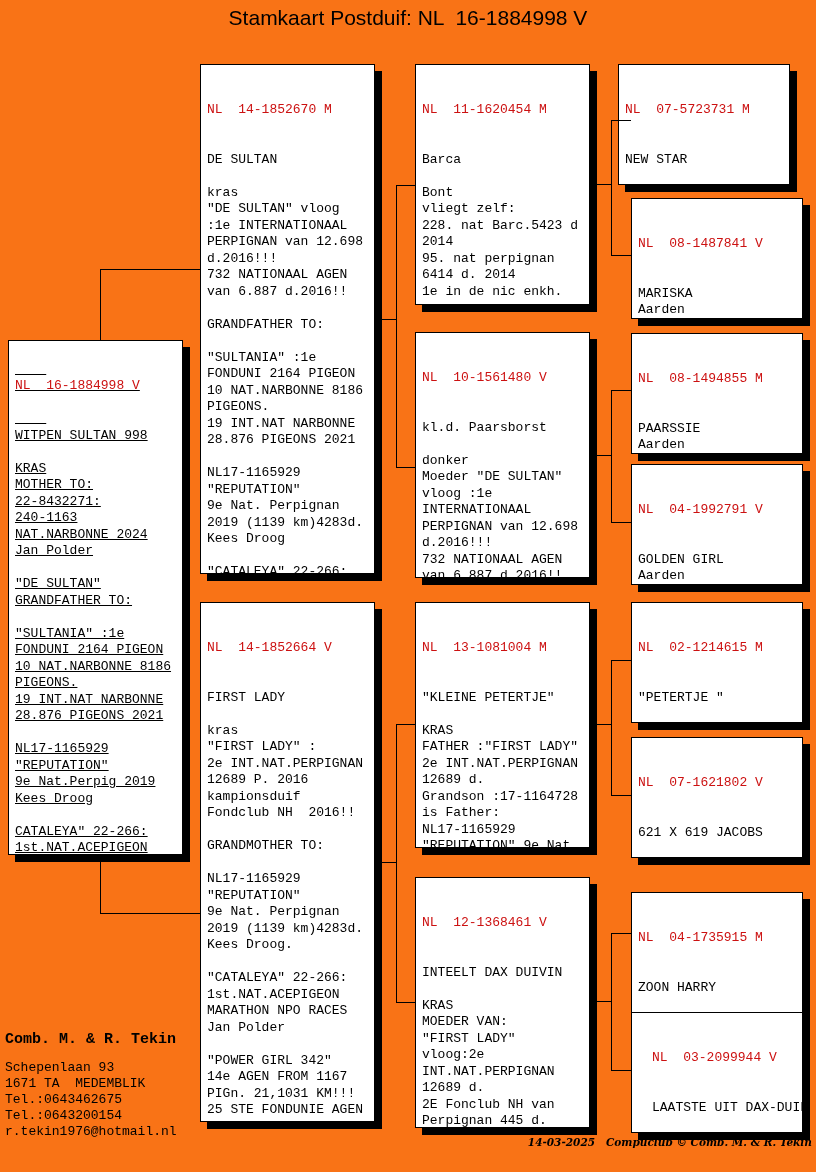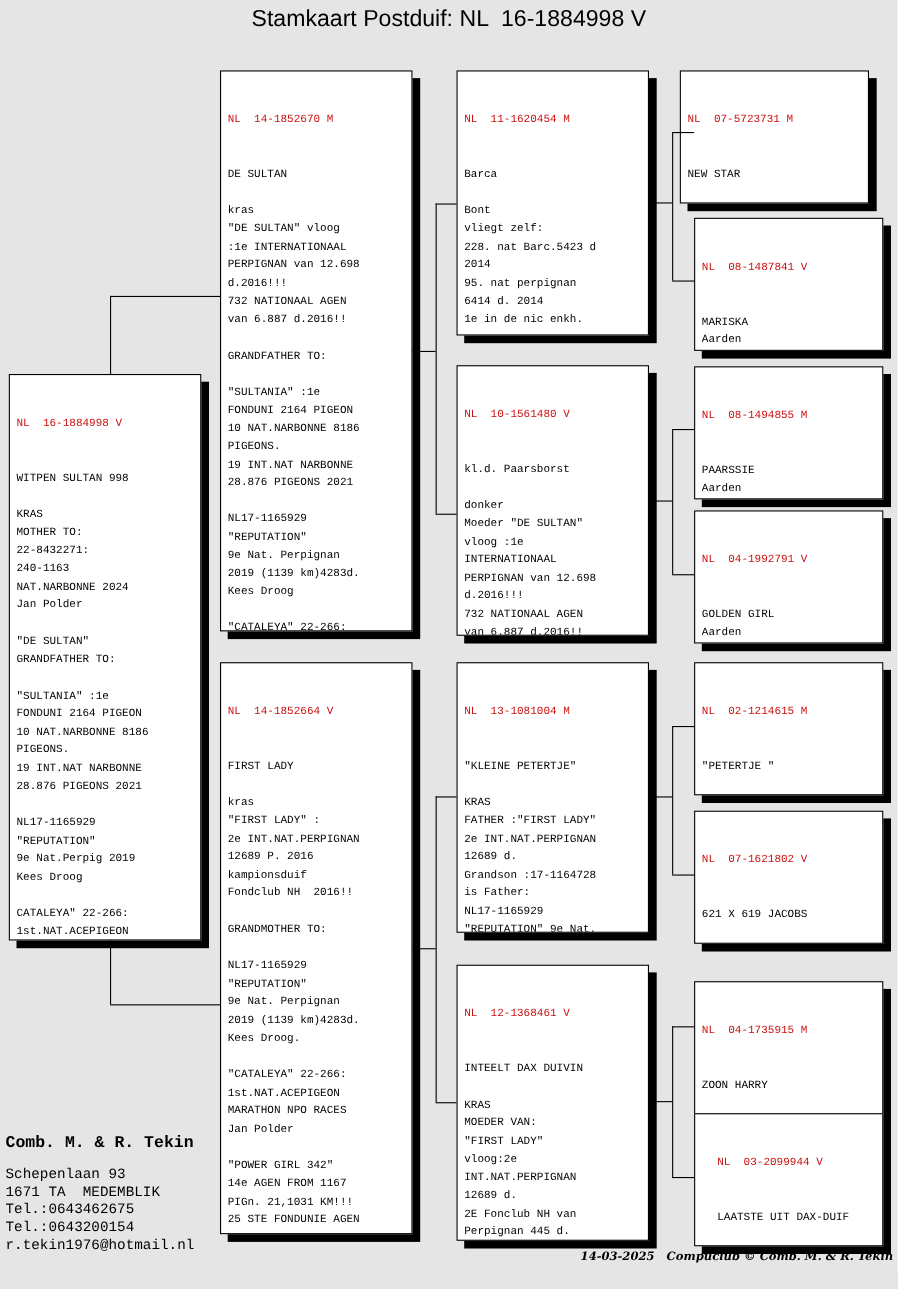--- a/index.html
+++ b/index.html
@@ -1,41 +1,41 @@
 <!DOCTYPE html>
 <html><head>
 <meta charset="utf-8">
 <style>
   html,body{margin:0;padding:0;background:#fff;}
-  .page{position:relative;width:816px;height:1172px;background:#e5e5e5;overflow:hidden;
+  .page{position:relative;width:816px;height:1172px;background:#f97316;overflow:hidden;
         font-family:"Liberation Mono",monospace;color:#000;}
   .title{position:absolute;top:6px;left:0;width:100%;text-align:center;
          font-family:"Liberation Sans",sans-serif;font-size:21px;white-space:pre;}
   .box{position:absolute;background:#fff;border:1px solid #000;box-sizing:border-box;
-       box-shadow:7px 7px 0 0 #000;padding:4px 6px;font-size:10px;line-height:16.5px;
+       box-shadow:7px 7px 0 0 #000;padding:4px 6px;font-size:13px;line-height:16.5px;
        white-space:pre;overflow:hidden;}
   .ring{color:#cc1111;}
   .lines{color:#000;}
   .hline,.vline{position:absolute;background:#000;}
   .hline{height:1px;}
   .vline{width:1px;}
   .owner{position:absolute;left:5px;top:1031px;}
   .owner-name{font-weight:bold;font-size:15px;white-space:pre;margin-bottom:12px;}
   .owner-lines{font-size:13px;line-height:16px;white-space:pre;}
   .footer{position:absolute;right:4px;top:1136px;font-family:"DejaVu Serif",serif;
           font-style:italic;font-weight:bold;font-size:10.5px;white-space:pre;}
 </style>
 </head>
 <body>
 
 <div class="page">
 
   <div class="title">Stamkaart Postduif: NL  16-1884998 V</div>
 
-  <div class="box" style="left:8px;top:340px;width:175px;height:515px;">
+  <div class="box" style="left:8px;top:340px;width:175px;height:515px;text-decoration:underline;">
     <div class="ring">NL  16-1884998 V</div>
     <div class="lines">WITPEN SULTAN 998
 
 KRAS
 MOTHER TO:
 22-8432271:
 240-1163
 NAT.NARBONNE 2024
 Jan Polder
 

